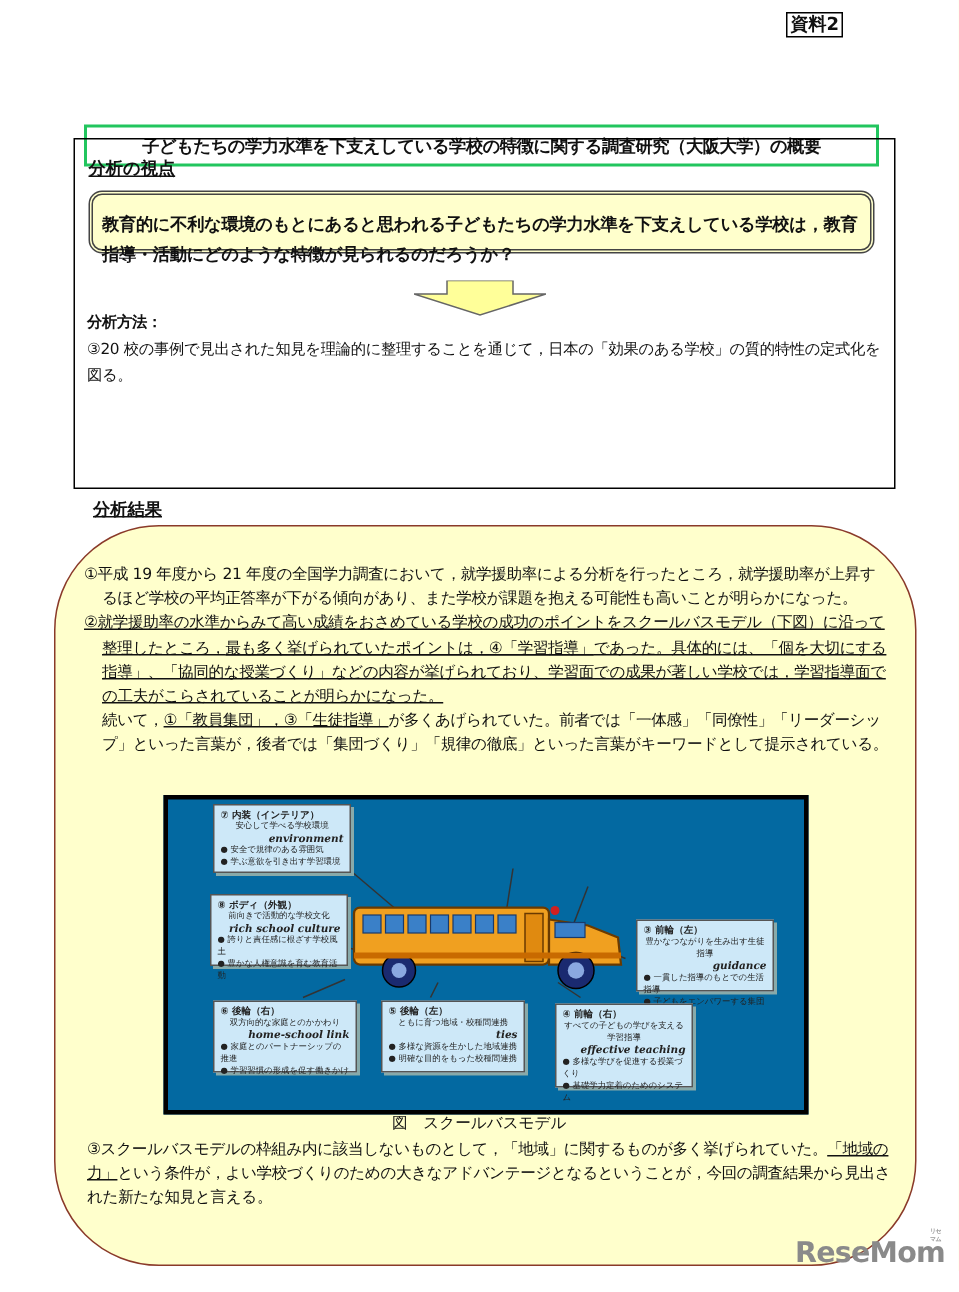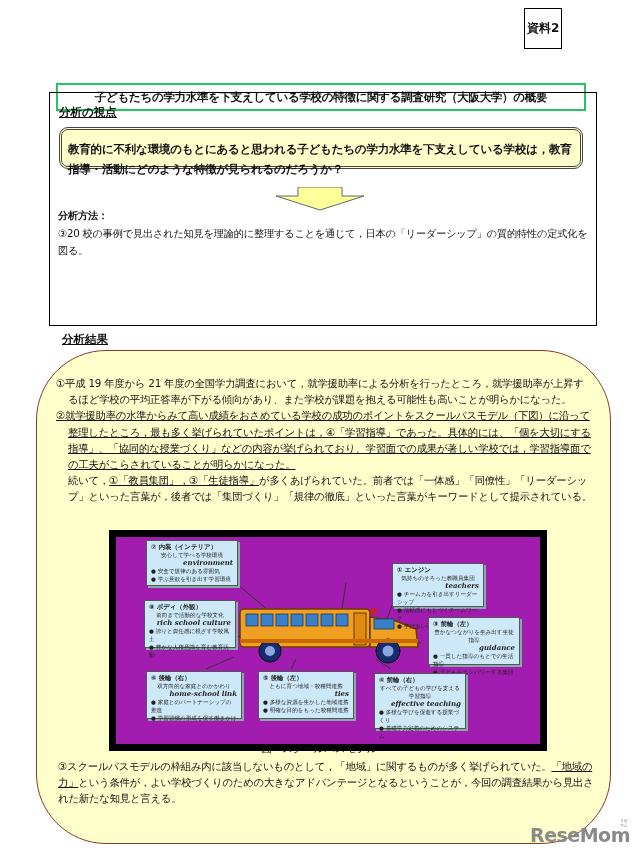--- a/index.html
+++ b/index.html
@@ -1,33 +1,33 @@
 <!DOCTYPE html>
 <html><head>
 <meta charset="utf-8">
 <style>
   html, body { margin: 0; padding: 0; background: #ffffff; }
   body { width: 639px; height: 861px; position: relative; overflow: hidden;
          font-family: "DejaVu Sans", "Liberation Sans", sans-serif; color: #111; }
   .abs { position: absolute; }
-  .doc-label { left: 524px; top: 8px; border: 1px solid #000; padding: 12px 2px; font-size: 12px; font-weight: bold; line-height: 15px; }
+  .doc-label { left: 524px; top: 8px; border: 1px solid #000; padding: 0 2px; font-size: 12px; font-weight: bold; line-height: 15px; }
   .title-box { left: 56px; top: 46px; width: 526px; height: 24px; border: 2px solid #22c55e; font-size: 11.5px; font-weight: bold; display: flex; align-items: center; justify-content: center; letter-spacing: -0.3px; margin-top: 37px; }
   .viewpoint-box { left: 49px; top: 92px; width: 546px; height: 232px; border: 1px solid #000; }
   .section-head { font-size: 11.5px; font-weight: bold; text-decoration: underline; }
   .question-box { left: 9px; top: 34px; width: 524px; height: 42px; background: #ffffcc; border: 3px double #444; border-radius: 9px; font-size: 11.5px; font-weight: bold; line-height: 20px; padding: 9px 6px 0 6px; box-sizing: border-box; letter-spacing: -0.2px; }
   .arrow { left: 226px; top: 94px; }
   .method { left: 8px; top: 114px; width: 532px; font-size: 10.2px; line-height: 17.5px; letter-spacing: -0.2px; }
   .method .method-title { font-weight: bold; }
   .results-head { left: 62px; top: 332px; }
   .results-box { left: 36px; top: 350px; width: 573px; height: 492px; background: #ffffcc; border: 1.5px solid #8a3a2a; border-radius: 70px; }
   .results-text { left: 56px; top: 375px; width: 536px; font-size: 10.4px; line-height: 16.2px; letter-spacing: -0.25px; }
   .results-text p { margin: 0; }
   .indent { padding-left: 12px; }
   .ul { text-decoration: underline; }
-  .figure-frame { left: 109px; top: 530px; width: 424px; height: 207px; border: 7px solid #000000; background: #a21caf; }
+  .figure-frame { left: 109px; top: 530px; width: 424px; height: 207px; border: 3px solid #000000; background: #0369a1; }
   .callout { position: absolute; background: #cde8f8; border: 1px solid #555; box-shadow: 2px 2px 0 #8aa; font-size: 5.6px; line-height: 8px; padding: 2px 4px; box-sizing: border-box; color: #222; }
   .callout .c-title { font-weight: bold; font-size: 6.4px; }
   .callout .c-sub { text-align: center; }
   .callout .c-en { text-align: right; font-style: italic; font-weight: bold; font-family: "DejaVu Serif", serif; font-size: 7px; }
   .callout .c-b::before { content: "● "; }
   .fig-caption { left: 0; top: 742px; width: 639px; text-align: center; font-size: 10.4px; }
   .logo { left: 530px; top: 824px; font-family: "DejaVu Sans", sans-serif; font-size: 19px; font-weight: bold; color: #8a8a8a; letter-spacing: -0.5px; }
   .logo-ruby { position: absolute; left: 90px; top: -6px; font-size: 4px; color: #999; }
 </style>
 </head>
@@ -42,21 +42,21 @@
 <div class="abs viewpoint-box">
   <div class="abs section-head" style="left:9px; top:12px;">分析の視点</div>
   <div class="abs question-box">
     <span>教育的に不利な環境のもとにあると思われる子どもたちの学力水準を下支えしている学校は，教育指導・活動にどのような特徴が見られるのだろうか？</span>
   </div>
   <svg class="abs arrow" width="88" height="24" viewBox="0 0 88 24">
     <polygon points="22,0 66,0 66,9 88,9 44,23 0,9 22,9" fill="#ffff99" stroke="#666" stroke-width="1"></polygon>
   </svg>
   <div class="abs method">
     <div class="method-title">分析方法：</div>
-    <div>③20 校の事例で見出された知見を理論的に整理することを通じて，日本の「リーダーシップ」の質的特性の定式化を図る。</div>
+    <div>③20 校の事例で見出された知見を理論的に整理することを通じて，日本の「効果のある学校」の質的特性の定式化を図る。</div>
   </div>
 </div>
 
 <div class="abs section-head results-head">分析結果</div>
 
 <div class="abs results-box"></div>
 
 <div class="abs results-text">
   <p class="indent" style="text-indent:-12px;">①平成 19 年度から 21 年度の全国学力調査において，就学援助率による分析を行ったところ，就学援助率が上昇するほど学校の平均正答率が下がる傾向があり、また学校が課題を抱える可能性も高いことが明らかになった。</p>
   <p class="indent" style="text-indent:-12px;text-decoration:underline;"><span>②就学援助率の水準からみて高い成績をおさめている学校の成功のポイントをスクールバスモデル（下図）に沿って整理したところ，</span><span class="ul">最も多く挙げられていたポイントは，④「学習指導」</span><span>であった。具体的には、「個を大切にする指導」、「協同的な授業づくり」などの内容が挙げられており、学習面での成果が著しい学校では，学習指導面での工夫がこらされていることが明らかになった。</span></p>
@@ -100,28 +100,20 @@
     <rect x="4" y="40" width="178" height="4" fill="#c86a00"></rect>
   </svg>
 
   <div class="callout" style="left:30px; top:3px; width:92px; height:46px;">
     <div class="c-title">⑦ 内装（インテリア）</div>
     <div class="c-sub">安心して学べる学校環境</div>
     <div class="c-en">environment</div>
     <div class="c-b">安全で規律のある雰囲気</div>
     <div class="c-b">学ぶ意欲を引き出す学習環境</div>
   </div>
-  <div class="callout" style="left:276px; top:26px; width:92px; height:44px;">
-    <div class="c-title">① エンジン</div>
-    <div class="c-sub">気持ちのそろった教職員集団</div>
-    <div class="c-en">teachers</div>
-    <div class="c-b">チームカを引き出すリーダーシップ</div>
-    <div class="c-b">信頼感にもとづくチームワーク</div>
-    <div class="c-b">学びあい育ちあう同僚性</div>
-  </div>
   <div class="callout" style="left:28px; top:63px; width:92px; height:48px;">
     <div class="c-title">⑧ ボディ（外観）</div>
     <div class="c-sub">前向きで活動的な学校文化</div>
     <div class="c-en">rich school culture</div>
     <div class="c-b">誇りと責任感に根ざす学校風土</div>
     <div class="c-b">豊かな人権意識を育む教育活動</div>
   </div>
   <div class="callout" style="left:312px; top:80px; width:92px; height:48px;">
     <div class="c-title">③ 前輪（左）</div>
     <div class="c-sub">豊かなつながりを生み出す生徒指導</div>

